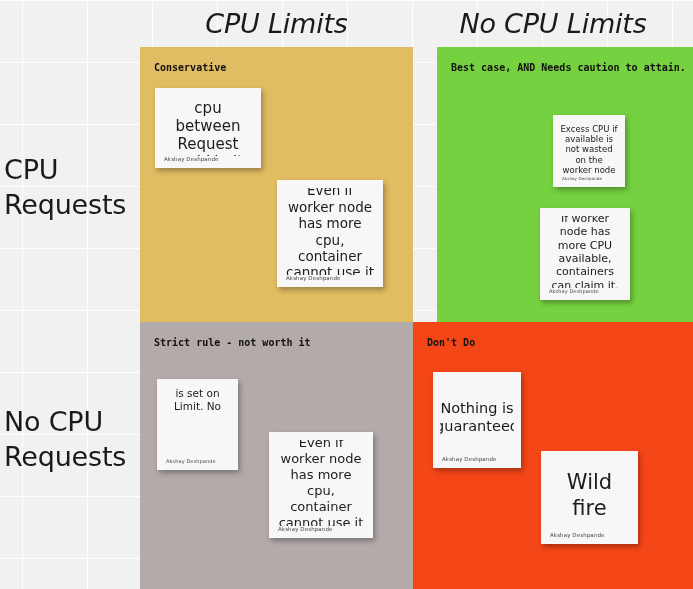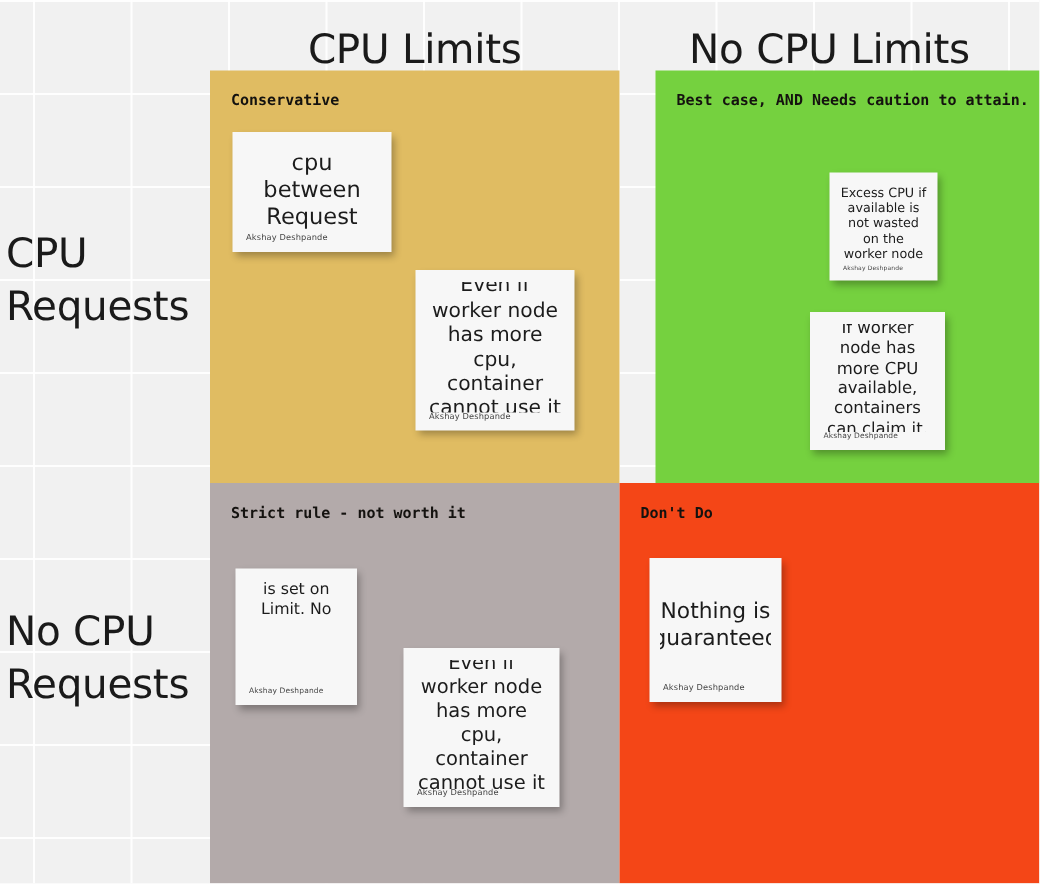--- a/index.html
+++ b/index.html
@@ -18,29 +18,30 @@
       linear-gradient(to bottom, rgba(255,255,255,0.95) 1.5px, transparent 1.5px);
     background-size: 65px 62px;
     background-position: 22px 0px;
     font-family: "DejaVu Sans", sans-serif;
     -webkit-font-smoothing: antialiased;
   }
 
   
   .col-header {
     position: absolute;
-    top: 12px;
+    top: 2px;
     height: 44px;
     line-height: 44px;
     text-align: center;
     font-family: "DejaVu Sans", sans-serif;
     font-size: 27px;
     color: #1a1a1a;
     letter-spacing: -0.2px;
     white-space: nowrap;
+    font-style: italic;
   }
   #col-head-0 { left: 140px; width: 273px; }
   #col-head-1 { left: 413px; width: 280px; }
 
   
   .row-header {
     position: absolute;
     left: 4px;
     width: 134px;
     font-family: "DejaVu Sans", sans-serif;
@@ -190,14 +191,18 @@
     <div class="note-author">Akshay Deshpande</div>
   </div>
 
   <div class="quadrant" id="quadrant-3">
     <div class="quadrant-title">Don't Do</div>
   </div>
   <div class="note" id="note-q3-a">
     <div class="note-text">Nothing is guaranteed</div>
     <div class="note-author">Akshay Deshpande</div>
   </div>
+  <div class="note" id="note-q3-b">
+    <div class="note-text">Wild fire</div>
+    <div class="note-author">Akshay Deshpande</div>
+  </div>
 
 </div>
 
 </body></html>

